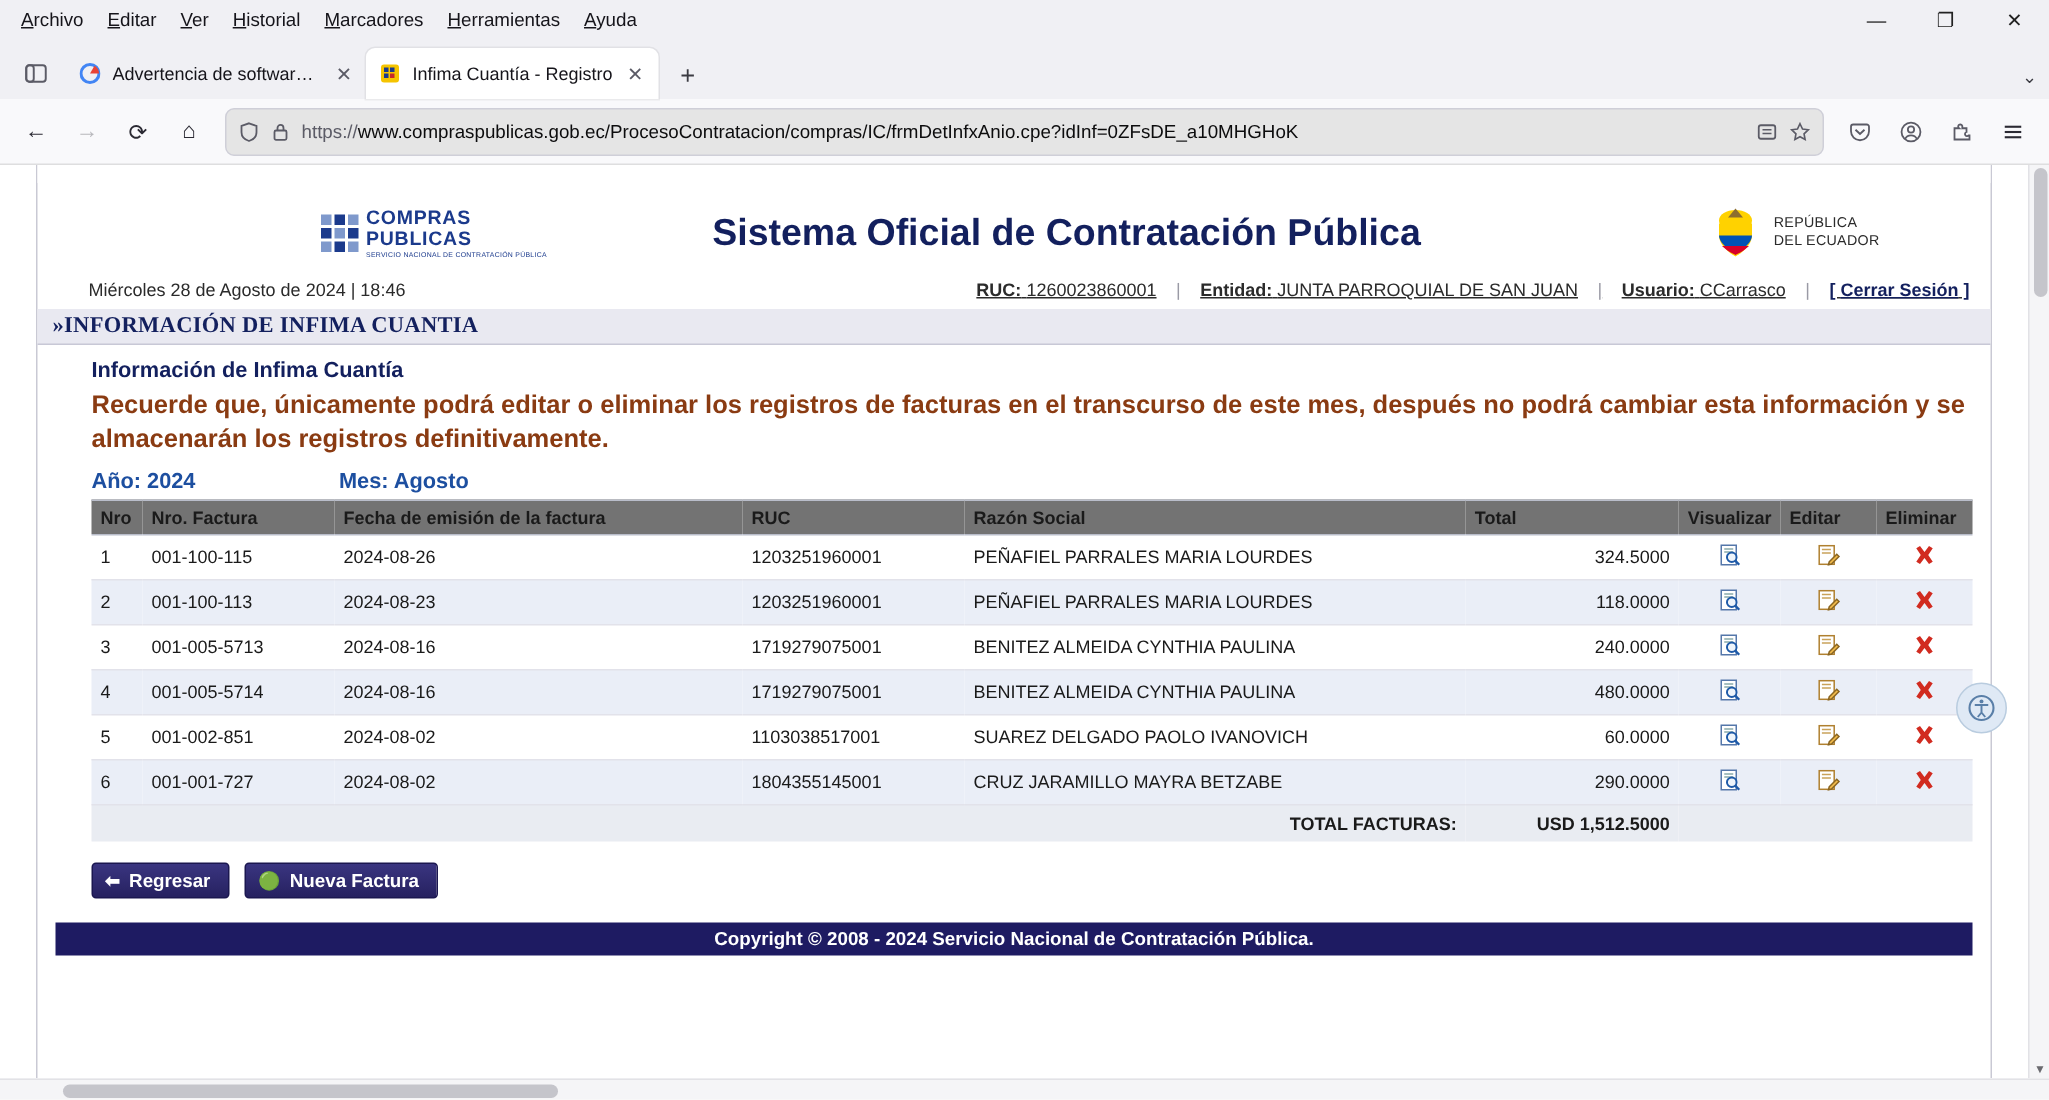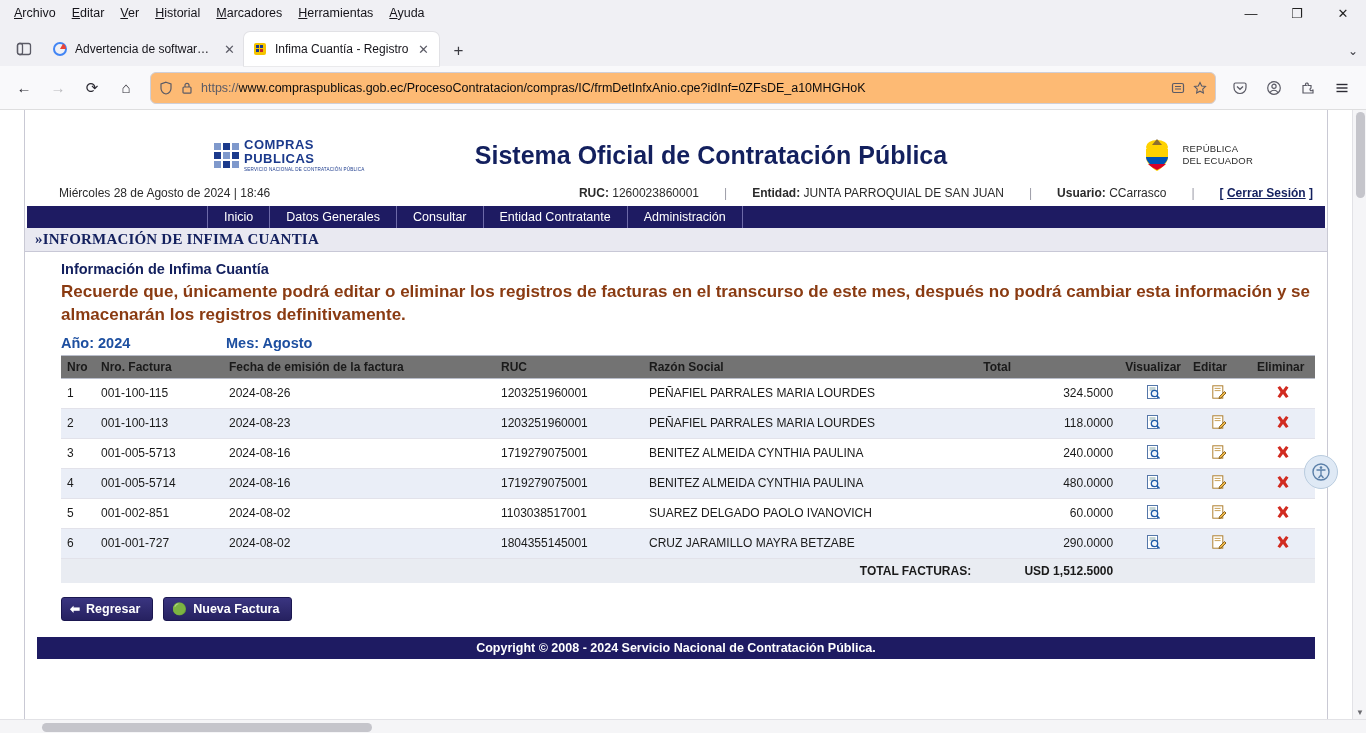--- a/index.html
+++ b/index.html
@@ -70,21 +70,21 @@
     align-items: center;
     gap: 2px;
     padding: 0 8px;
     border-bottom: 1px solid #dededf;
   }
   .navbtn { width: 32px; height: 32px; display:flex; align-items:center; justify-content:center; color:#2b2a33; border-radius: 4px; font-size: 15px; }
   .navbtn.disabled { color: #b9b9bd; }
   .urlbar {
     flex: 1 1 auto;
     height: 32px;
-    background: #fdba74;
+    background: #e5e5e5;
     border: 1px solid #cfcfd8;
     border-radius: 6px;
     display: flex;
     align-items: center;
     gap: 8px;
     padding: 0 8px;
     margin: 0 6px;
     font-size: 12.5px;
     color: #15141a;
     overflow: hidden;
@@ -137,21 +137,21 @@
 
   .infobar {
     display: flex;
     align-items: center;
     justify-content: space-between;
     padding: 2px 14px 6px 14px;
     font-size: 12px;
     color: #2b2b2b;
   }
   .infobar .datebox { padding-left: 20px; }
-  .infobar .rightinfo { display:flex; align-items:center; gap: 25px; }
+  .infobar .rightinfo { display:flex; align-items:center; gap: 13px; text-decoration: underline; }
   .infobar b { font-weight: bold; }
   .sep { color: #9a9aa5; }
   .logout { font-weight: bold; color:#13205e; }
   .logout u { text-decoration: underline; }
 
   .navmenu {
     background: #1e1b62;
     height: 22px;
     display: flex;
     align-items: stretch;
@@ -462,27 +462,20 @@
             <span><b>RUC:</b> <span>1260023860001</span></span>
             <span class="sep">|</span>
             <span><b>Entidad:</b> <span>JUNTA PARROQUIAL DE SAN JUAN</span></span>
             <span class="sep">|</span>
             <span><b>Usuario:</b> <span>CCarrasco</span></span>
             <span class="sep">|</span>
             <span class="logout">[ <u>Cerrar Sesión</u> ]</span>
           </div>
         </div>
 
-        <div class="navmenu">
-          <div class="item">Inicio</div>
-          <div class="item">Datos Generales</div>
-          <div class="item">Consultar</div>
-          <div class="item">Entidad Contratante</div>
-          <div class="item">Administración</div>
-        </div>
 
         <div class="titlebar">»INFORMACIÓN DE INFIMA CUANTIA</div>
 
         <div class="body-area">
           <div class="subtitle">Información de Infima Cuantía</div>
           <div class="warn">Recuerde que, únicamente podrá editar o eliminar los registros de facturas en el transcurso de este mes, después no podrá cambiar esta información y se almacenarán los registros definitivamente.</div>
 
           <div class="period">
             <div class="anio">Año: 2024</div>
             <div>Mes: Agosto</div>

